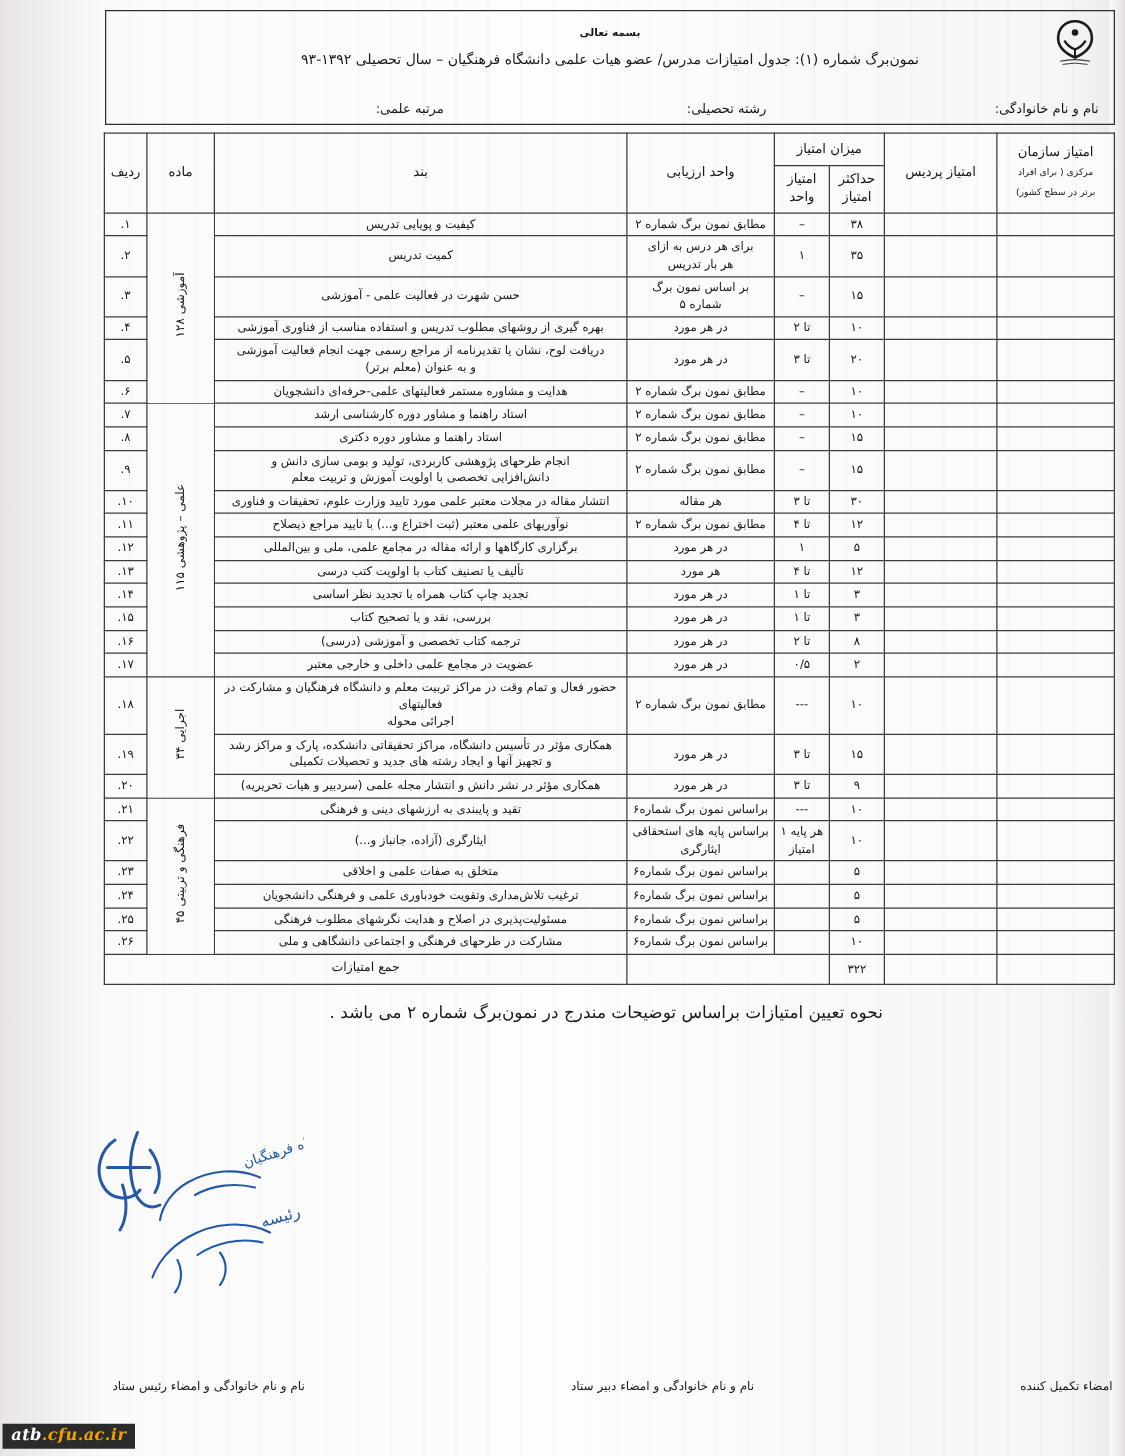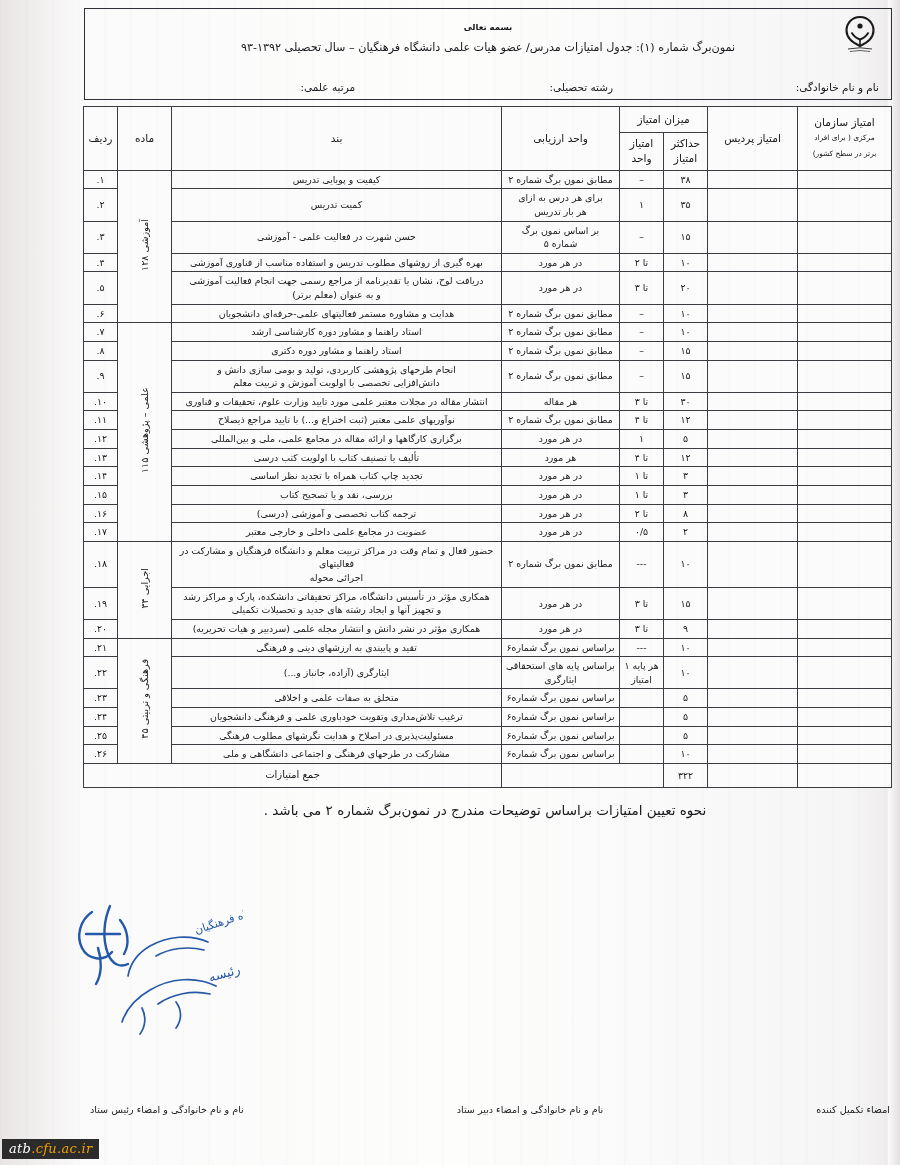--- a/index.html
+++ b/index.html
@@ -161,21 +161,21 @@
   }
   .stamp svg { width: 100%; height: 100%; }
 
   
   .watermark {
     position: absolute;
     left: 2px; bottom: 6px;
     background: #2b2b2b;
     color: #f0a000;
     font-family: "DejaVu Serif", "Liberation Serif", serif;
-    font-weight: normal; font-style: italic;
+    font-weight: bold; font-style: italic;
     font-size: 13px;
     padding: 2px 7px 3px 7px;
     letter-spacing: .3px;
     z-index: 60;
     direction: ltr;
   }
   .watermark .w-white { color: #ffffff; }
 </style>
 </head>
 <body>

